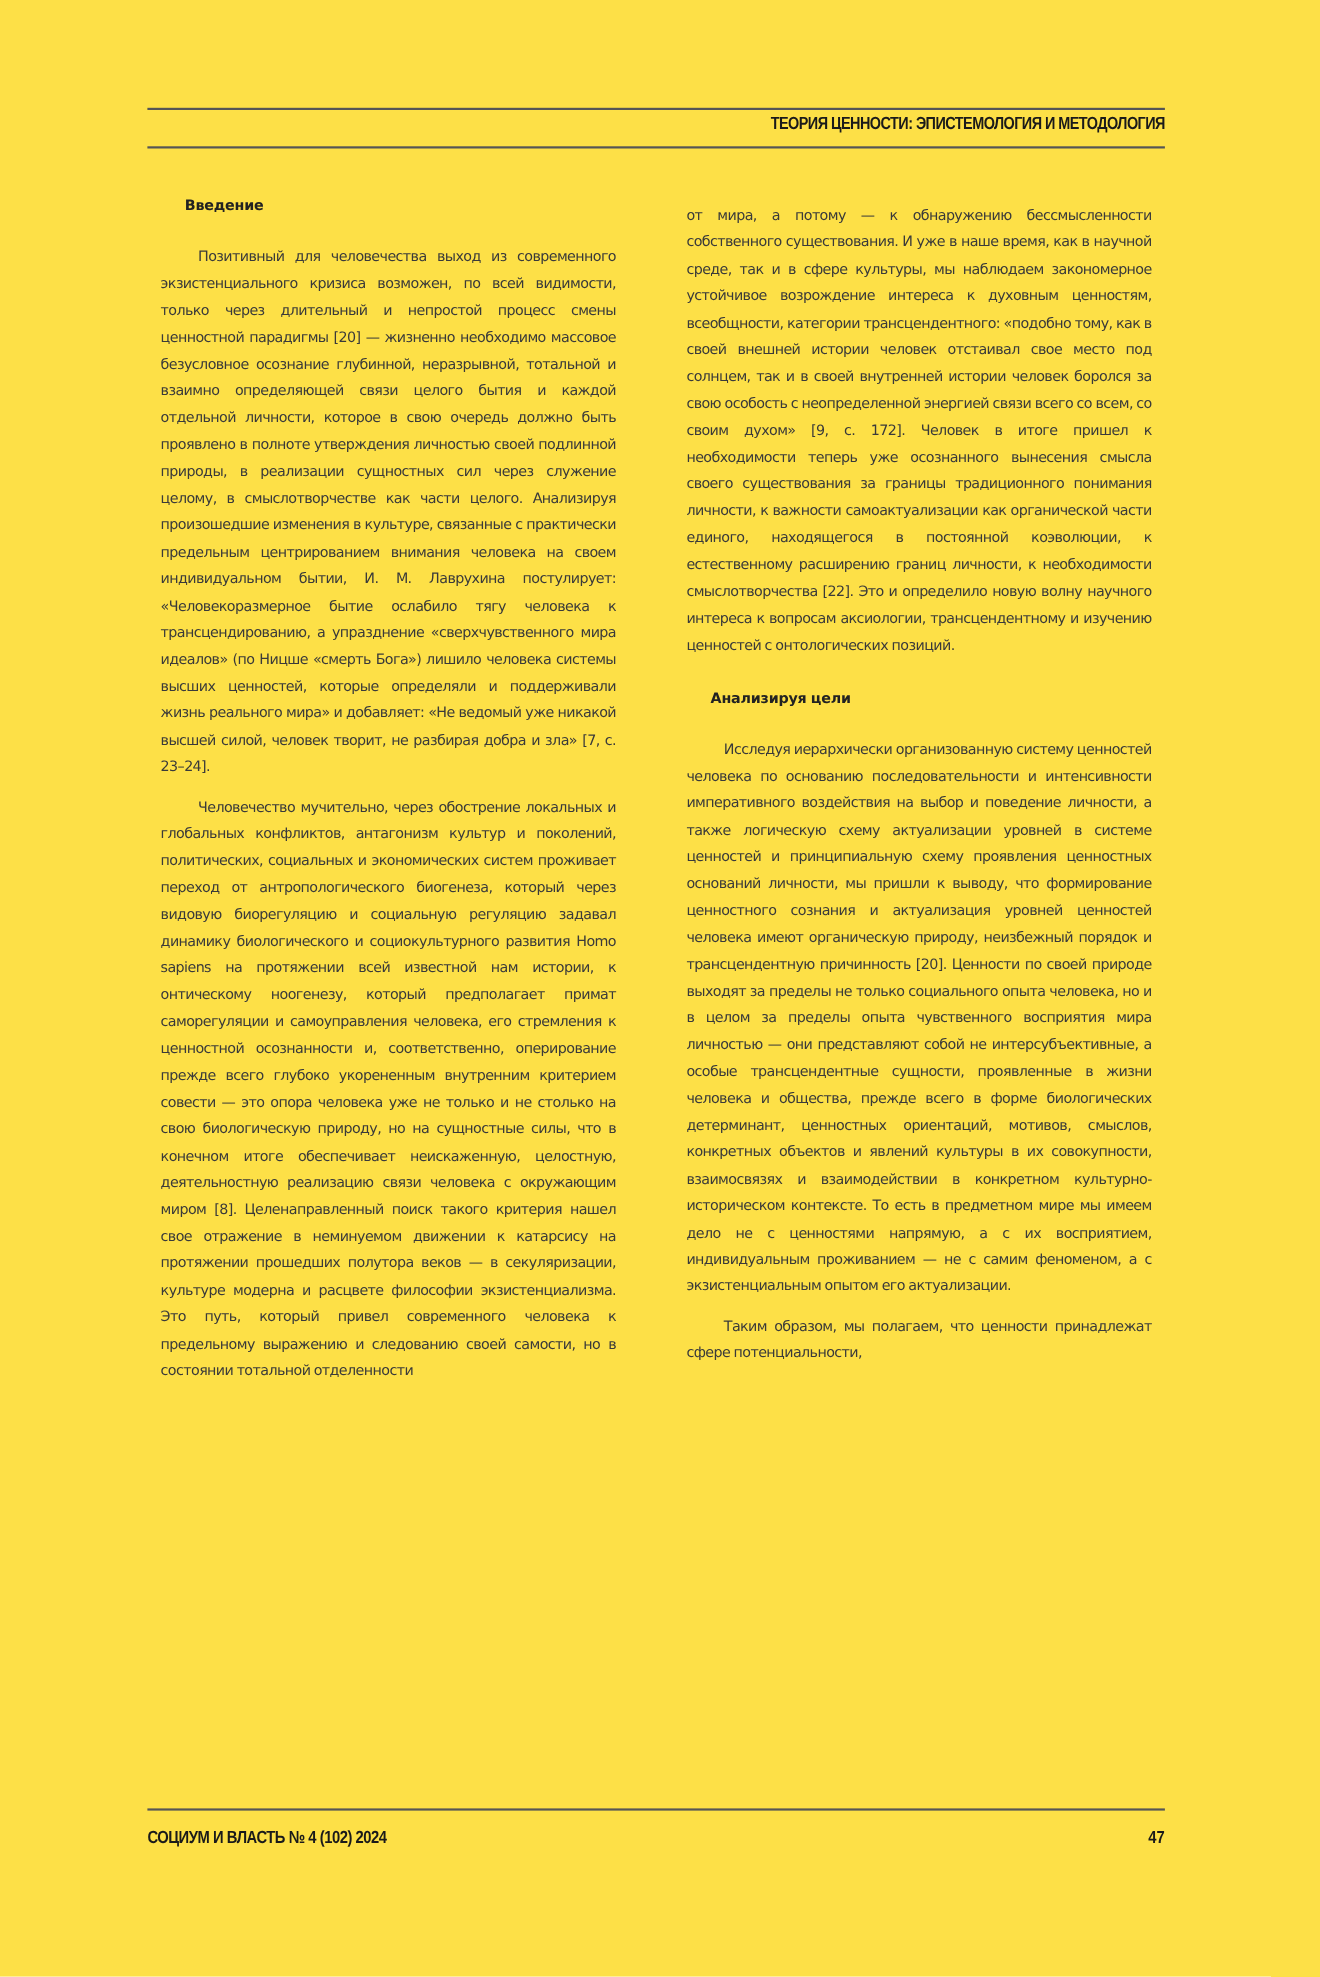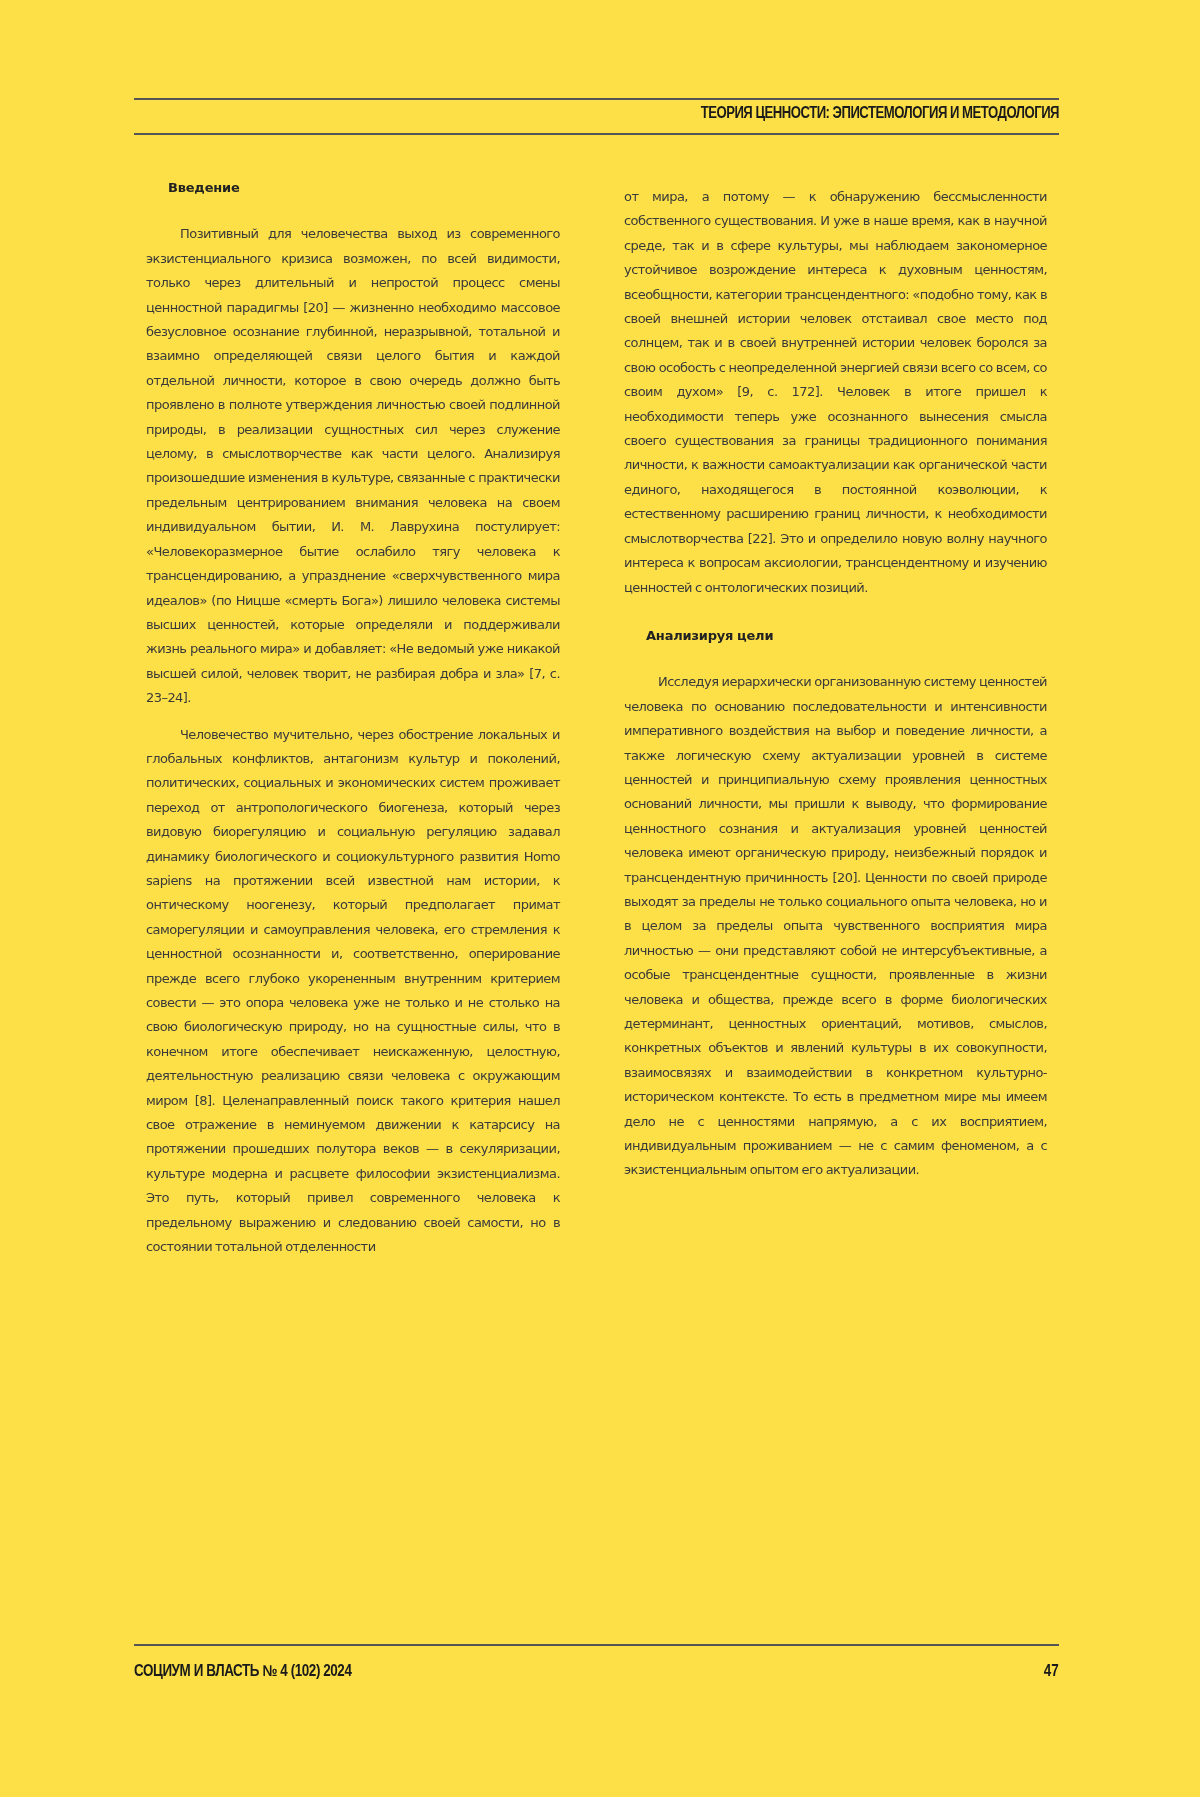--- a/index.html
+++ b/index.html
@@ -53,19 +53,20 @@
   <div class="col col-left">
     <p class="heading heading-top">Введение</p>
     <p class="para">Позитивный для человечества выход из современного экзистенциального кризиса возможен, по всей видимости, только через длительный и непростой процесс смены ценностной парадигмы [20] — жизненно необходимо массовое безусловное осознание глубинной, неразрывной, тотальной и взаимно определяющей связи целого бытия и каждой отдельной личности, которое в свою очередь должно быть проявлено в полноте утверждения личностью своей подлинной природы, в реализации сущностных сил через служение целому, в смыслотворчестве как части целого. Анализируя произошедшие изменения в культуре, связанные с практически предельным центрированием внимания человека на своем индивидуальном бытии, И. М. Лаврухина постулирует: «Человекоразмерное бытие ослабило тягу человека к трансцендированию, а упразднение «сверхчувственного мира идеалов» (по Ницше «смерть Бога») лишило человека системы высших ценностей, которые определяли и поддерживали жизнь реального мира» и добавляет: «Не ведомый уже никакой высшей силой, человек творит, не разбирая добра и зла» [7, с. 23–24].</p>
     <p class="para">Человечество мучительно, через обострение локальных и глобальных конфликтов, антагонизм культур и поколений, политических, социальных и экономических систем проживает переход от антропологического биогенеза, который через видовую биорегуляцию и социальную регуляцию задавал динамику биологического и социокультурного развития Homo sapiens на протяжении всей известной нам истории, к онтическому ноогенезу, который предполагает примат саморегуляции и самоуправления человека, его стремления к ценностной осознанности и, соответственно, оперирование прежде всего глубоко укорененным внутренним критерием совести — это опора человека уже не только и не столько на свою биологическую природу, но на сущностные силы, что в конечном итоге обеспечивает неискаженную, целостную, деятельностную реализацию связи человека с окружающим миром [8]. Целенаправленный поиск такого критерия нашел свое отражение в неминуемом движении к катарсису на протяжении прошедших полутора веков — в секуляризации, культуре модерна и расцвете философии экзистенциализма. Это путь, который привел современного человека к предельному выражению и следованию своей самости, но в состоянии тотальной отделенности</p>
   </div>
 
   <div class="col col-right">
     <p class="para cont">от мира, а потому — к обнаружению бессмысленности собственного существования. И уже в наше время, как в научной среде, так и в сфере культуры, мы наблюдаем закономерное устойчивое возрождение интереса к духовным ценностям, всеобщности, категории трансцендентного: «подобно тому, как в своей внешней истории человек отстаивал свое место под солнцем, так и в своей внутренней истории человек боролся за свою особость с неопределенной энергией связи всего со всем, со своим духом» [9, с. 172]. Человек в итоге пришел к необходимости теперь уже осознанного вынесения смысла своего существования за границы традиционного понимания личности, к важности самоактуализации как органической части единого, находящегося в постоянной коэволюции, к естественному расширению границ личности, к необходимости смыслотворчества [22]. Это и определило новую волну научного интереса к вопросам аксиологии, трансцендентному и изучению ценностей с онтологических позиций.</p>
     <p class="heading heading-mid">Анализируя цели</p>
     <p class="para">Исследуя иерархически организованную систему ценностей человека по основанию последовательности и интенсивности императивного воздействия на выбор и поведение личности, а также логическую схему актуализации уровней в системе ценностей и принципиальную схему проявления ценностных оснований личности, мы пришли к выводу, что формирование ценностного сознания и актуализация уровней ценностей человека имеют органическую природу, неизбежный порядок и трансцендентную причинность [20]. Ценности по своей природе выходят за пределы не только социального опыта человека, но и в целом за пределы опыта чувственного восприятия мира личностью — они представляют собой не интерсубъективные, а особые трансцендентные сущности, проявленные в жизни человека и общества, прежде всего в форме биологических детерминант, ценностных ориентаций, мотивов, смыслов, конкретных объектов и явлений культуры в их совокупности, взаимосвязях и взаимодействии в конкретном культурно-историческом контексте. То есть в предметном мире мы имеем дело не с ценностями напрямую, а с их восприятием, индивидуальным проживанием — не с самим феноменом, а с экзистенциальным опытом его актуализации.</p>
+    <p class="para">Таким образом, мы полагаем, что ценности принадлежат сфере потенциальности,</p>
   </div>
 
   <div class="rule" style="top:1644px;"></div>
   <div class="footer-left">СОЦИУМ И ВЛАСТЬ № 4 (102) 2024</div>
   <div class="footer-right">47</div>
 
 </div>
 
 </body></html>

